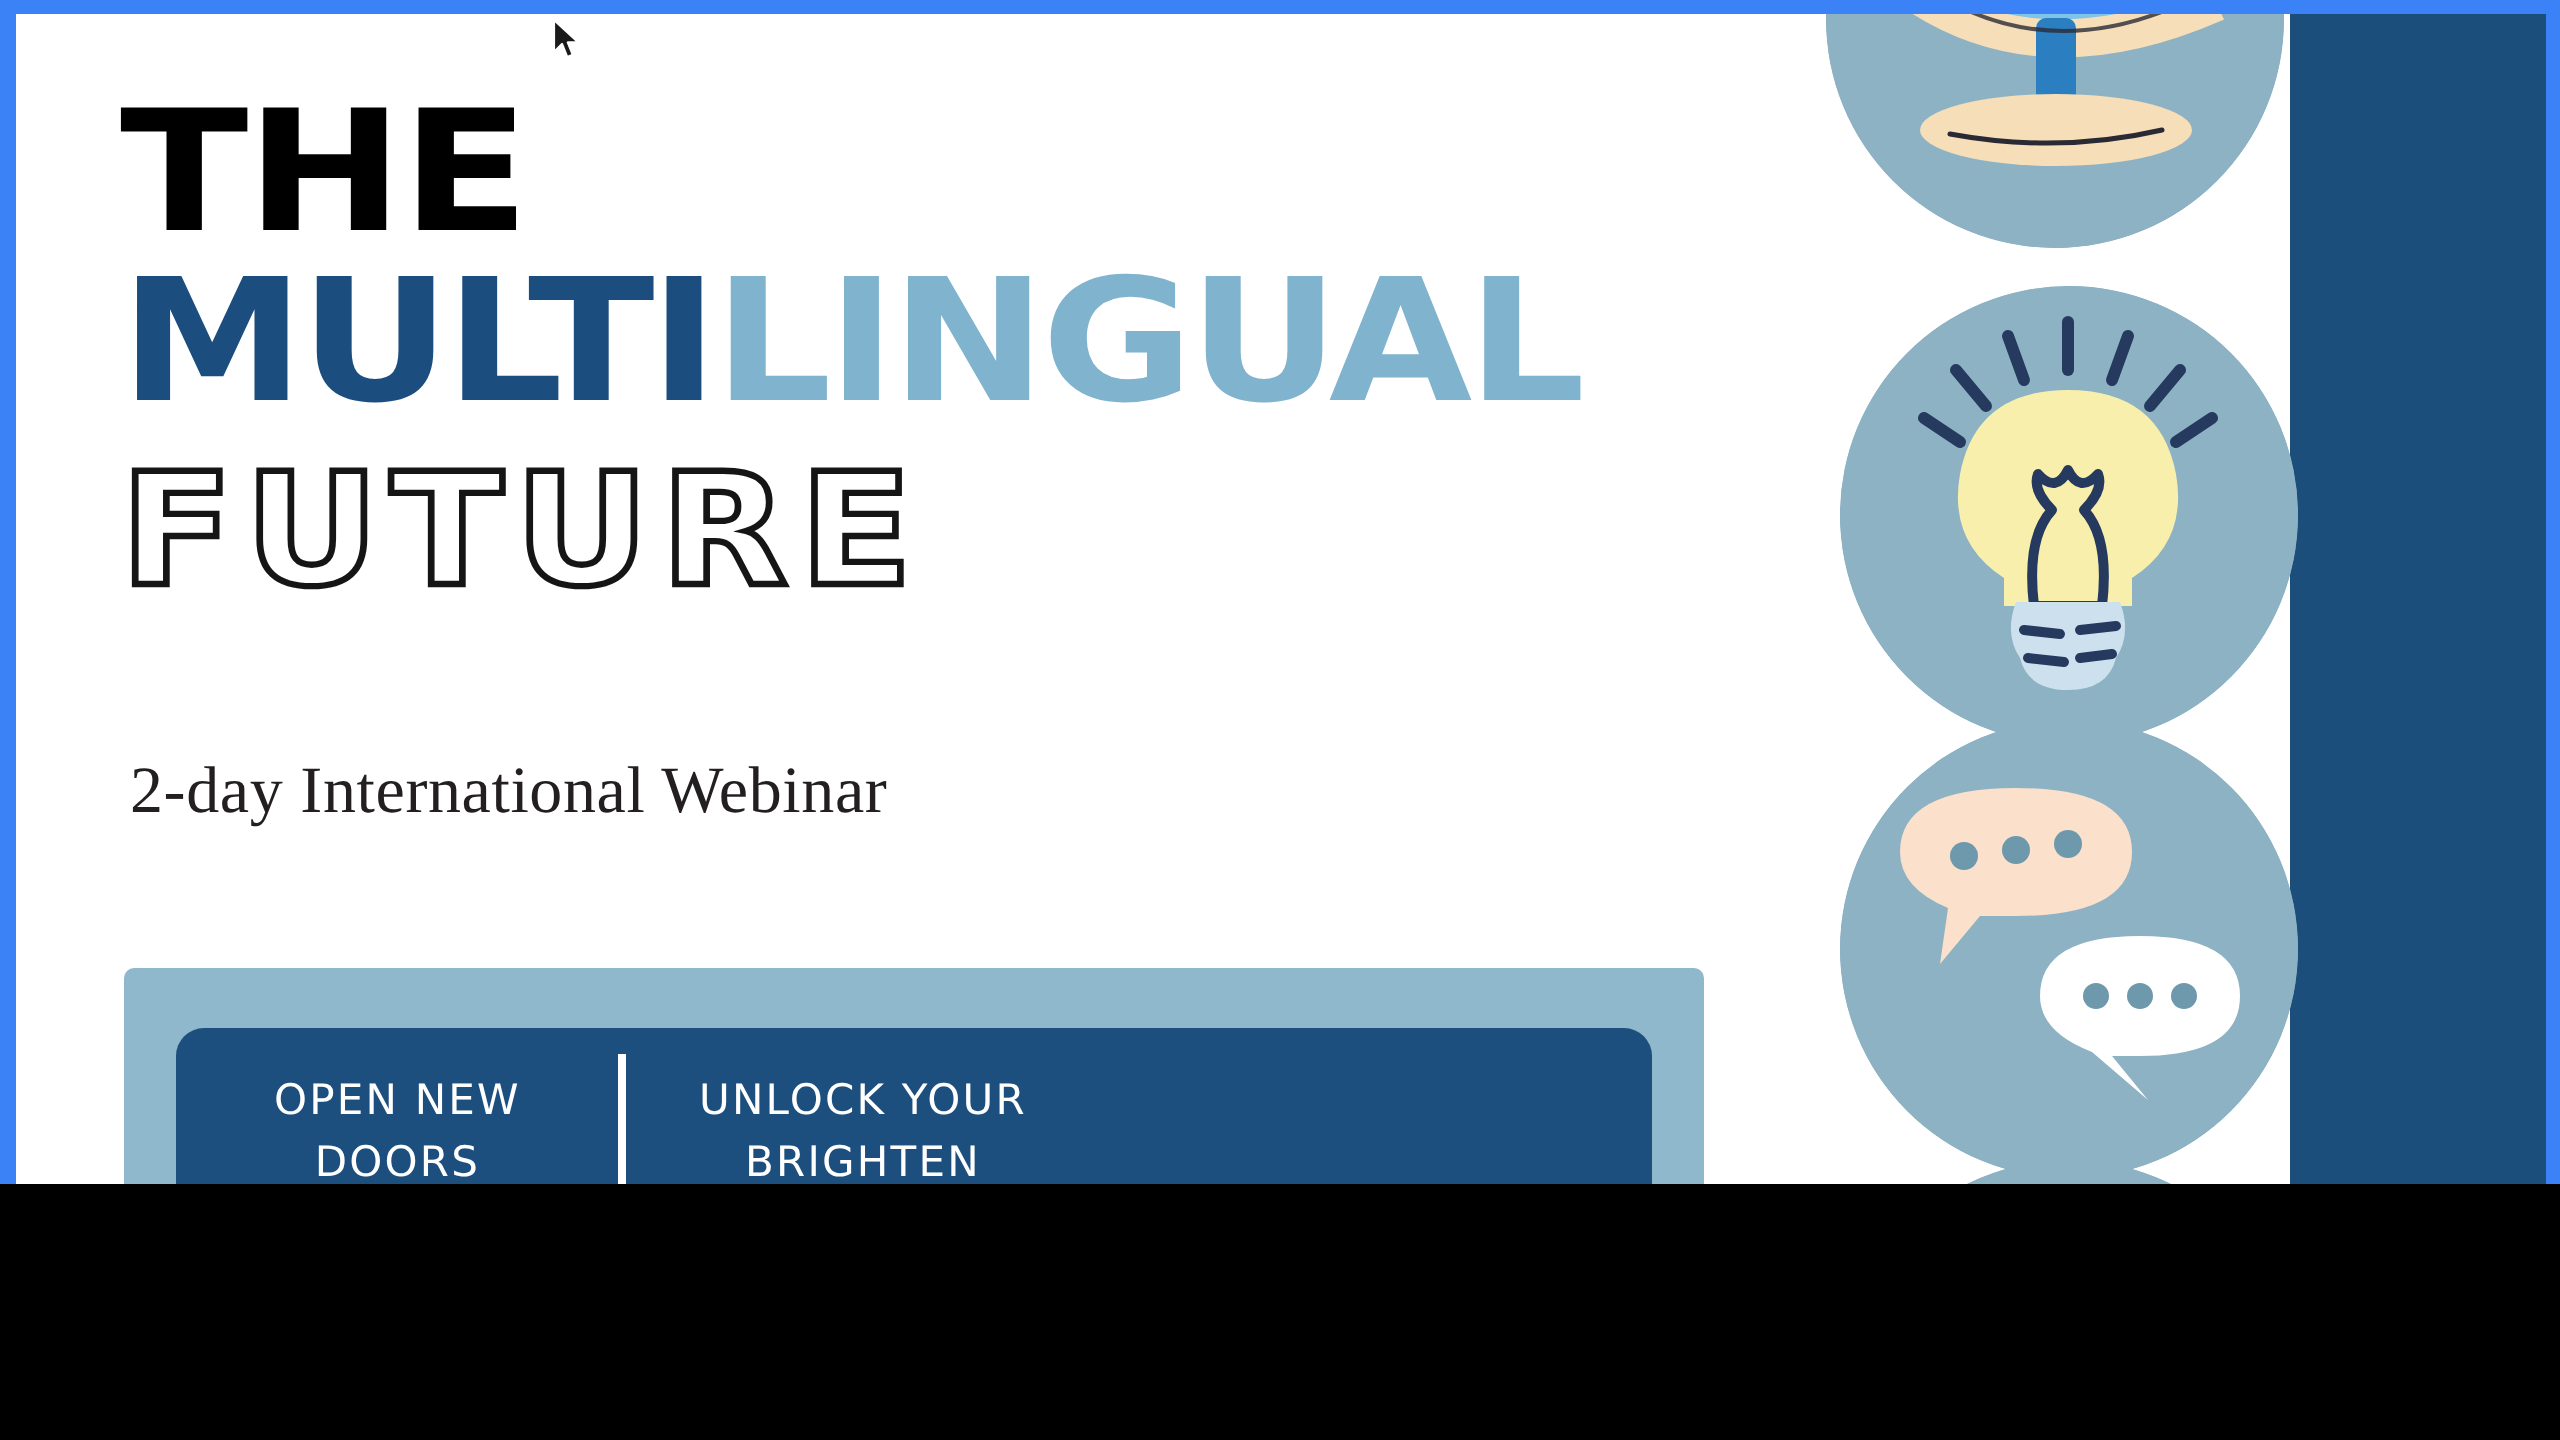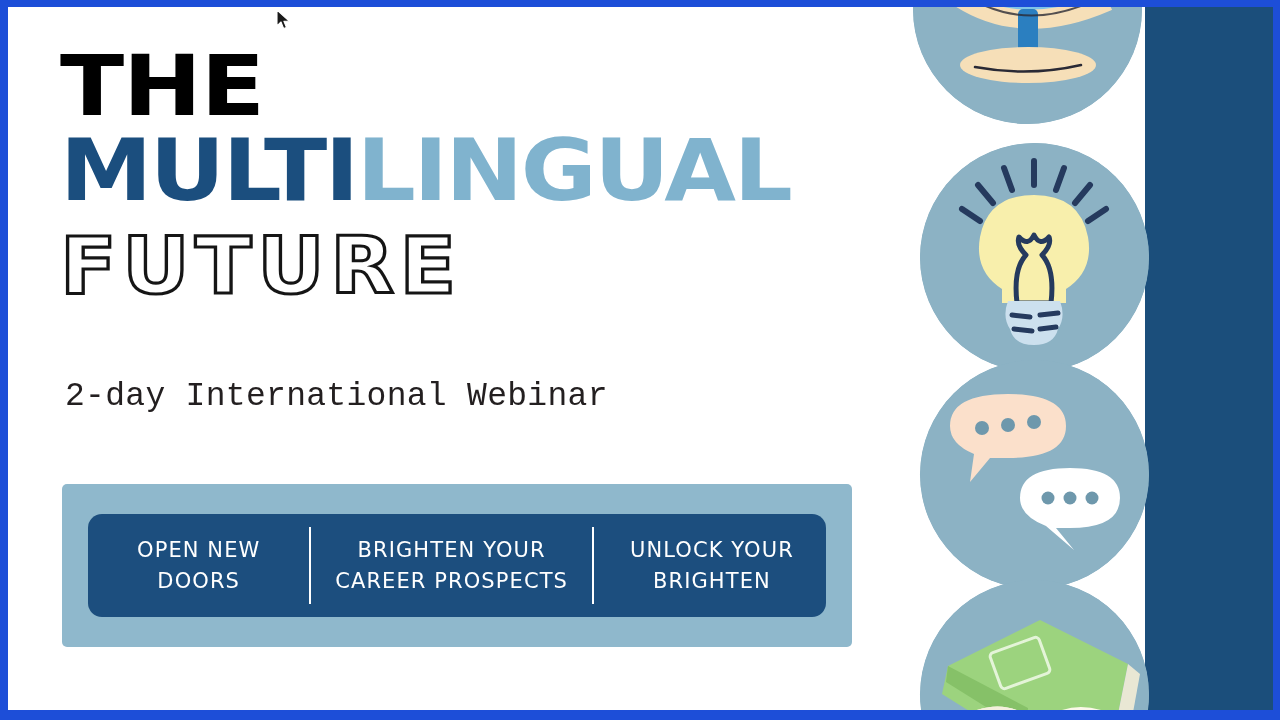--- a/index.html
+++ b/index.html
@@ -3,23 +3,23 @@
 <meta charset="utf-8">
 <style>
   html, body {
     margin: 0;
     padding: 0;
     background: #000;
   }
   #stage {
     position: relative;
     width: 1280px;
-    height: 720px;
+    height: 592px;
     overflow: hidden;
-    background: #1d4ed8;
+    background: #3b82f6;
     font-family: "Liberation Sans", sans-serif;
   }
   
   #slide {
     position: absolute;
     left: 8px;
     top: 7px;
     width: 1265px;
     height: 703px;
     background: #ffffff;
@@ -87,21 +87,21 @@
     color: transparent;
     -webkit-text-stroke: 3px #151515;
     transform: scaleX(1.12) scaleY(1.05);
     transform-origin: left center;
     white-space: nowrap;
   }
   .subtitle {
     position: absolute;
     left: 57px;
     top: 371px;
-    font-family: Liberation Mono, monospace;
+    font-family: Liberation Serif, serif;
     font-weight: 400;
     font-size: 33px;
     letter-spacing: 0.3px;
     color: #231f20;
   }
 
   
   .banner-outer {
     position: absolute;
     left: 54px;
@@ -239,21 +239,20 @@
       <div class="line-multi"><span class="seg-multi">MULTI</span><span class="seg-lingual">LINGUAL</span></div>
       <div class="line-future">FUTURE</div>
     </div>
 
     <div class="subtitle">2-day International Webinar</div>
 
     <div class="banner-outer">
       <div class="banner-inner">
         <div class="banner-col col-1">OPEN NEW DOORS</div>
         <div class="banner-div"></div>
-        <div class="banner-col col-2">BRIGHTEN YOUR CAREER PROSPECTS</div>
         <div class="banner-div"></div>
         <div class="banner-col col-3">UNLOCK YOUR BRIGHTEN</div>
       </div>
     </div>
 
   </div>
 
   <div class="cursor">
     <svg viewBox="0 0 16 22" width="16" height="22" aria-hidden="true">
       <path d="M1 1 L1 17 L5 13 L7.6 19.5 L10.4 18.4 L7.9 12.2 L13.2 12.2 Z" fill="#1a1a1a" stroke="#ffffff" stroke-width="1.1" stroke-linejoin="round"></path>

